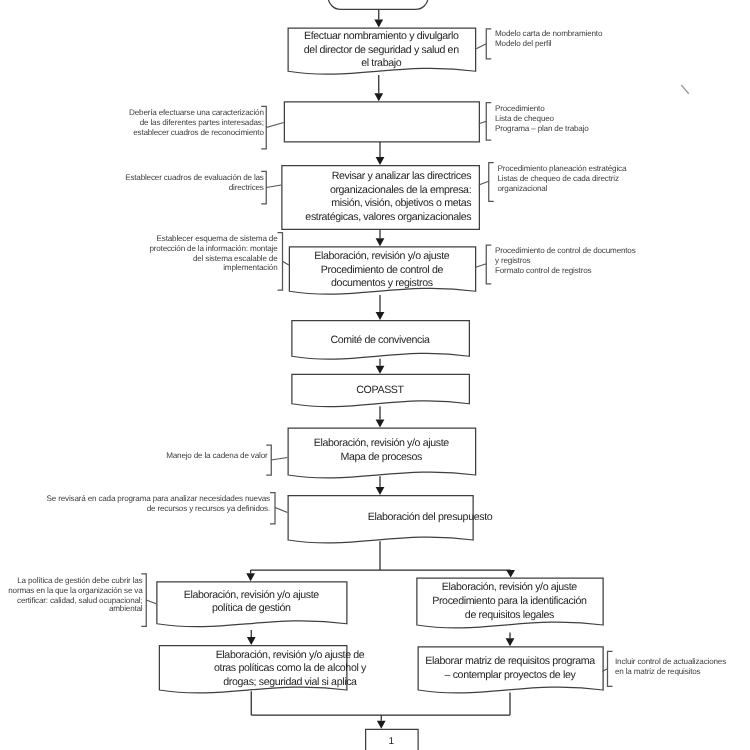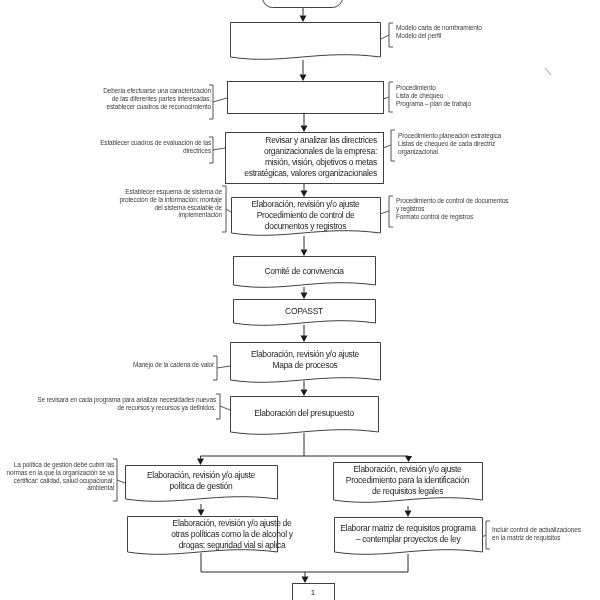--- a/index.html
+++ b/index.html
@@ -86,32 +86,35 @@
       <path class="bracket" d="M209,137 H213 V163 H209 M213,150 L225,148"></path>
       <path class="bracket" d="M222,186 H226 V232 H222 M226,209 L231,212"></path>
       <path class="bracket" d="M213,356 H217 V380 H213 M217,368 L230,366"></path>
       <path class="bracket" d="M216,394 H220 V419 H216 M220,406 L230,410"></path>
       <path class="bracket" d="M113,459 H117 V501 H113 M117,480 L125,483"></path>
     </g>
 
     <path d="M545,68 L551,75" stroke="#999999" stroke-width="1" fill="none"></path>
   </svg>
 
+  <div class="node-label" style="left:230px;top:23px;width:150px;">Efectuar nombramiento y divulgarlo
+del director de seguridad y salud en
+el trabajo</div>
   <div class="node-label" style="left:219px;top:135px;width:158px;text-align:right;">Revisar y analizar las directrices
 organizacionales de la empresa:
 misión, visión, objetivos o metas
 estratégicas, valores organizacionales</div>
   <div class="node-label" style="left:231px;top:199px;width:149px;">Elaboración, revisión y/o ajuste
 Procedimiento de control de
 documentos y registros</div>
   <div class="node-label" style="left:233px;top:306px;width:142px;">COPASST</div>
   <div class="node-label" style="left:233px;top:266px;width:142px;">Comité de convivencia</div>
   <div class="node-label" style="left:230px;top:349px;width:150px;">Elaboración, revisión y/o ajuste
 Mapa de procesos</div>
-  <div class="node-label" style="left:230px;top:408px;width:148px;">Elaboración del presupuesto</div>
+  <div class="node-label" style="left:230px;top:408px;width:148px;padding-left:40px;">Elaboración del presupuesto</div>
   <div class="node-label" style="left:125px;top:470px;width:152px;">Elaboración, revisión y/o ajuste
 política de gestión</div>
   <div class="node-label" style="left:127px;top:518px;width:150px;margin-left:30px;">Elaboración, revisión y/o ajuste de
 otras políticas como la de alcohol y
 drogas; seguridad vial si aplica</div>
   <div class="node-label" style="left:333px;top:464px;width:149px;">Elaboración, revisión y/o ajuste
 Procedimiento para la identificación
 de requisitos legales</div>
   <div class="node-label" style="left:334px;top:523px;width:148px;">Elaborar matriz de requisitos programa
 – contemplar proyectos de ley</div>

